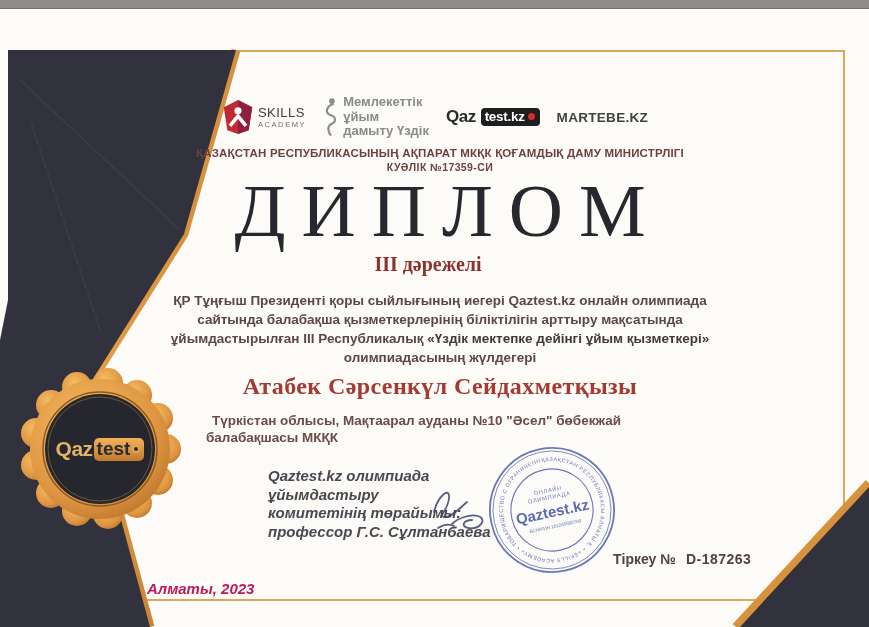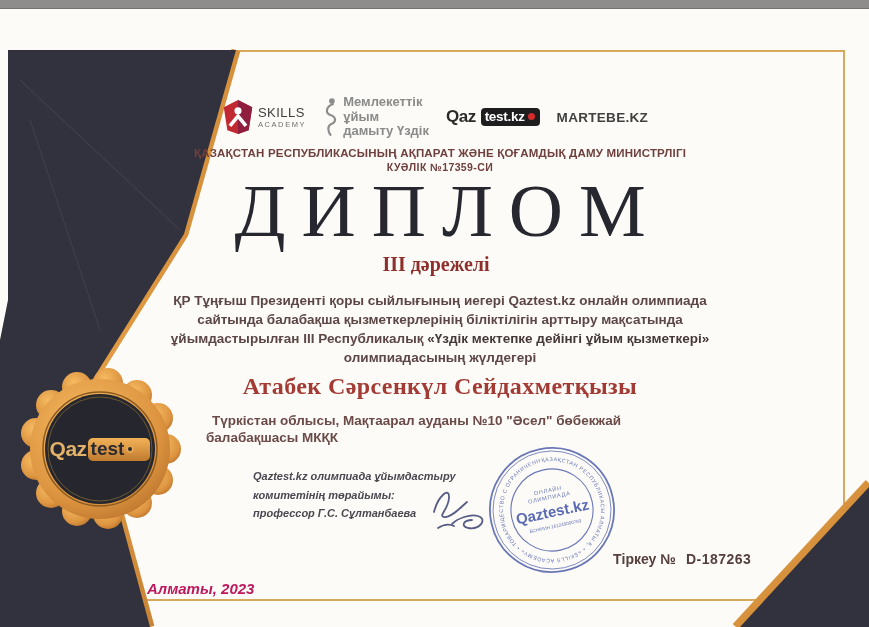--- a/index.html
+++ b/index.html
@@ -21,42 +21,42 @@
   .qz-prefix { font-weight:bold; font-size:17px; color:#2a2a2a; letter-spacing:-.5px; }
   .qz-badge { display:inline-flex; align-items:center; background:#1e1e1e; border-radius:4px; padding:1px 5px 2px 4px; margin-left:1px; }
   .qz-badge-text { color:#ffffff; font-weight:bold; font-size:13.5px; letter-spacing:-.3px; }
   .qz-dot { width:7px; height:7px; border-radius:50%; background:#d42b2b; margin-left:3px; }
   .martebe { font-weight:bold; font-size:13.5px; color:#414141; letter-spacing:.3px; }
 
   .ministry { position:absolute; top:147px; left:90px; width:700px; text-align:center; font-size:11.5px; font-weight:bold; color:#6f403e; letter-spacing:.2px; }
   .license  { position:absolute; top:161px; left:90px; width:700px; text-align:center; font-size:10.5px; font-weight:bold; color:#6f403e; letter-spacing:.4px; }
 
   .title { position:absolute; top:170px; left:110px; width:660px; text-align:center; font-family:"Liberation Serif", serif; font-size:75px; line-height:82px; font-weight:400; color:#27272f; letter-spacing:16px; text-indent:16px; }
-  .degree { position:absolute; top:253px; left:106px; width:660px; text-align:center; font-family:"Liberation Serif", serif; font-size:20px; font-weight:bold; color:#8e2f2b; }
+  .degree { position:absolute; top:253px; left:98px; width:660px; text-align:center; font-family:"Liberation Serif", serif; font-size:20px; font-weight:bold; color:#8e2f2b; }
 
   .body-par { position:absolute; top:291px; left:162px; width:556px; text-align:center; font-size:13.5px; font-weight:bold; line-height:19px; color:#5c4646; }
   .body-par b { color:#453838; }
 
   .recipient { position:absolute; top:373px; left:110px; width:660px; text-align:center; font-family:"Liberation Serif", serif; font-size:24px; font-weight:bold; color:#a33b34; letter-spacing:.4px; }
 
   .institution { position:absolute; top:412px; left:206px; width:475px; text-align:left; font-size:13.5px; font-weight:bold; line-height:17px; color:#6b4a48; text-indent:6px; }
 
-  .sig-block { position:absolute; top:467px; left:253px; width:235px; font-style:italic; font-weight:bold; font-size:11px; line-height:18.5px; color:#4a4850; }
+  .sig-block { position:absolute; top:467px; left:268px; width:235px; font-style:italic; font-weight:bold; font-size:15px; line-height:18.5px; color:#4a4850; }
   .sig-svg { position:absolute; top:478px; left:424px; width:78px; height:58px; }
 
   .stamp { position:absolute; top:443px; left:486px; width:132px; height:134px; z-index:4; opacity:.92; }
 
   .registration { position:absolute; top:551px; left:613px; font-size:14px; font-weight:bold; color:#55403e; }
   .registration .reg-value { margin-left:10px; letter-spacing:.5px; }
 
   .footer-place { position:absolute; top:580px; left:147px; font-size:15px; font-weight:bold; font-style:italic; color:#be185d; }
 
   .medal-text { position:absolute; top:428px; left:50px; width:100px; height:42px; display:flex; align-items:center; justify-content:center; z-index:3; }
   .medal-prefix { font-weight:bold; font-size:21px; color:#e3b269; letter-spacing:-.5px; }
-  .medal-badge { display:inline-flex; align-items:center; background:linear-gradient(180deg,#f2b258,#c07a2e); border-radius:5px; padding:0 16px 1px 3px; margin-left:1px; }
+  .medal-badge { display:inline-flex; align-items:center; background:linear-gradient(180deg,#f2b258,#c07a2e); border-radius:5px; padding:0 4px 1px 3px; margin-left:1px; }
   .medal-badge-text { font-weight:bold; font-size:19px; color:#2a2a32; }
   .medal-dot { width:8px; height:8px; border-radius:50%; background:#2a2a32; border:2px solid #e3a74f; margin-left:2px; }
 </style>
 </head>
 <body>
 
 <div class="page">
 
   <div class="top-strip"></div>
   <div class="gold-frame"></div>
@@ -153,21 +153,21 @@
             <span class="qz-badge-text">test.kz</span>
             <span class="qz-dot"></span>
           </span>
       </div>
 
       <div class="logo">
         <span class="martebe">MARTEBE.KZ</span>
       </div>
     </div>
 
-    <div class="ministry">ҚАЗАҚСТАН РЕСПУБЛИКАСЫНЫҢ АҚПАРАТ ЖӘНЕ ҚОҒАМДЫҚ ДАМУ МИНИСТРЛІГІ</div>
+    <div class="ministry">ҚАЗАҚСТАН РЕСПУБЛИКАСЫНЫҢ АҚПАРАТ МКҚК ҚОҒАМДЫҚ ДАМУ МИНИСТРЛІГІ</div>
     <div class="license">КУӘЛІК №17359-СИ</div>
 
     <div class="title">ДИПЛОМ</div>
     <div class="degree">III дәрежелі</div>
 
     <div class="body-par"><span>ҚР Тұңғыш Президенті қоры сыйлығының иегері Qaztest.kz онлайн олимпиада сайтында балабақша қызметкерлерінің біліктілігін арттыру мақсатында ұйымдастырылған III Республикалық </span><b>«Үздік мектепке дейінгі ұйым қызметкері»</b><span> олимпиадасының жүлдегері</span></div>
 
     <div class="recipient">Атабек Сәрсенкүл Сейдахметқызы</div>
 
     <div class="institution">Түркістан облысы, Мақтаарал ауданы №10 "Әсел" бөбекжай балабақшасы МКҚК</div>

